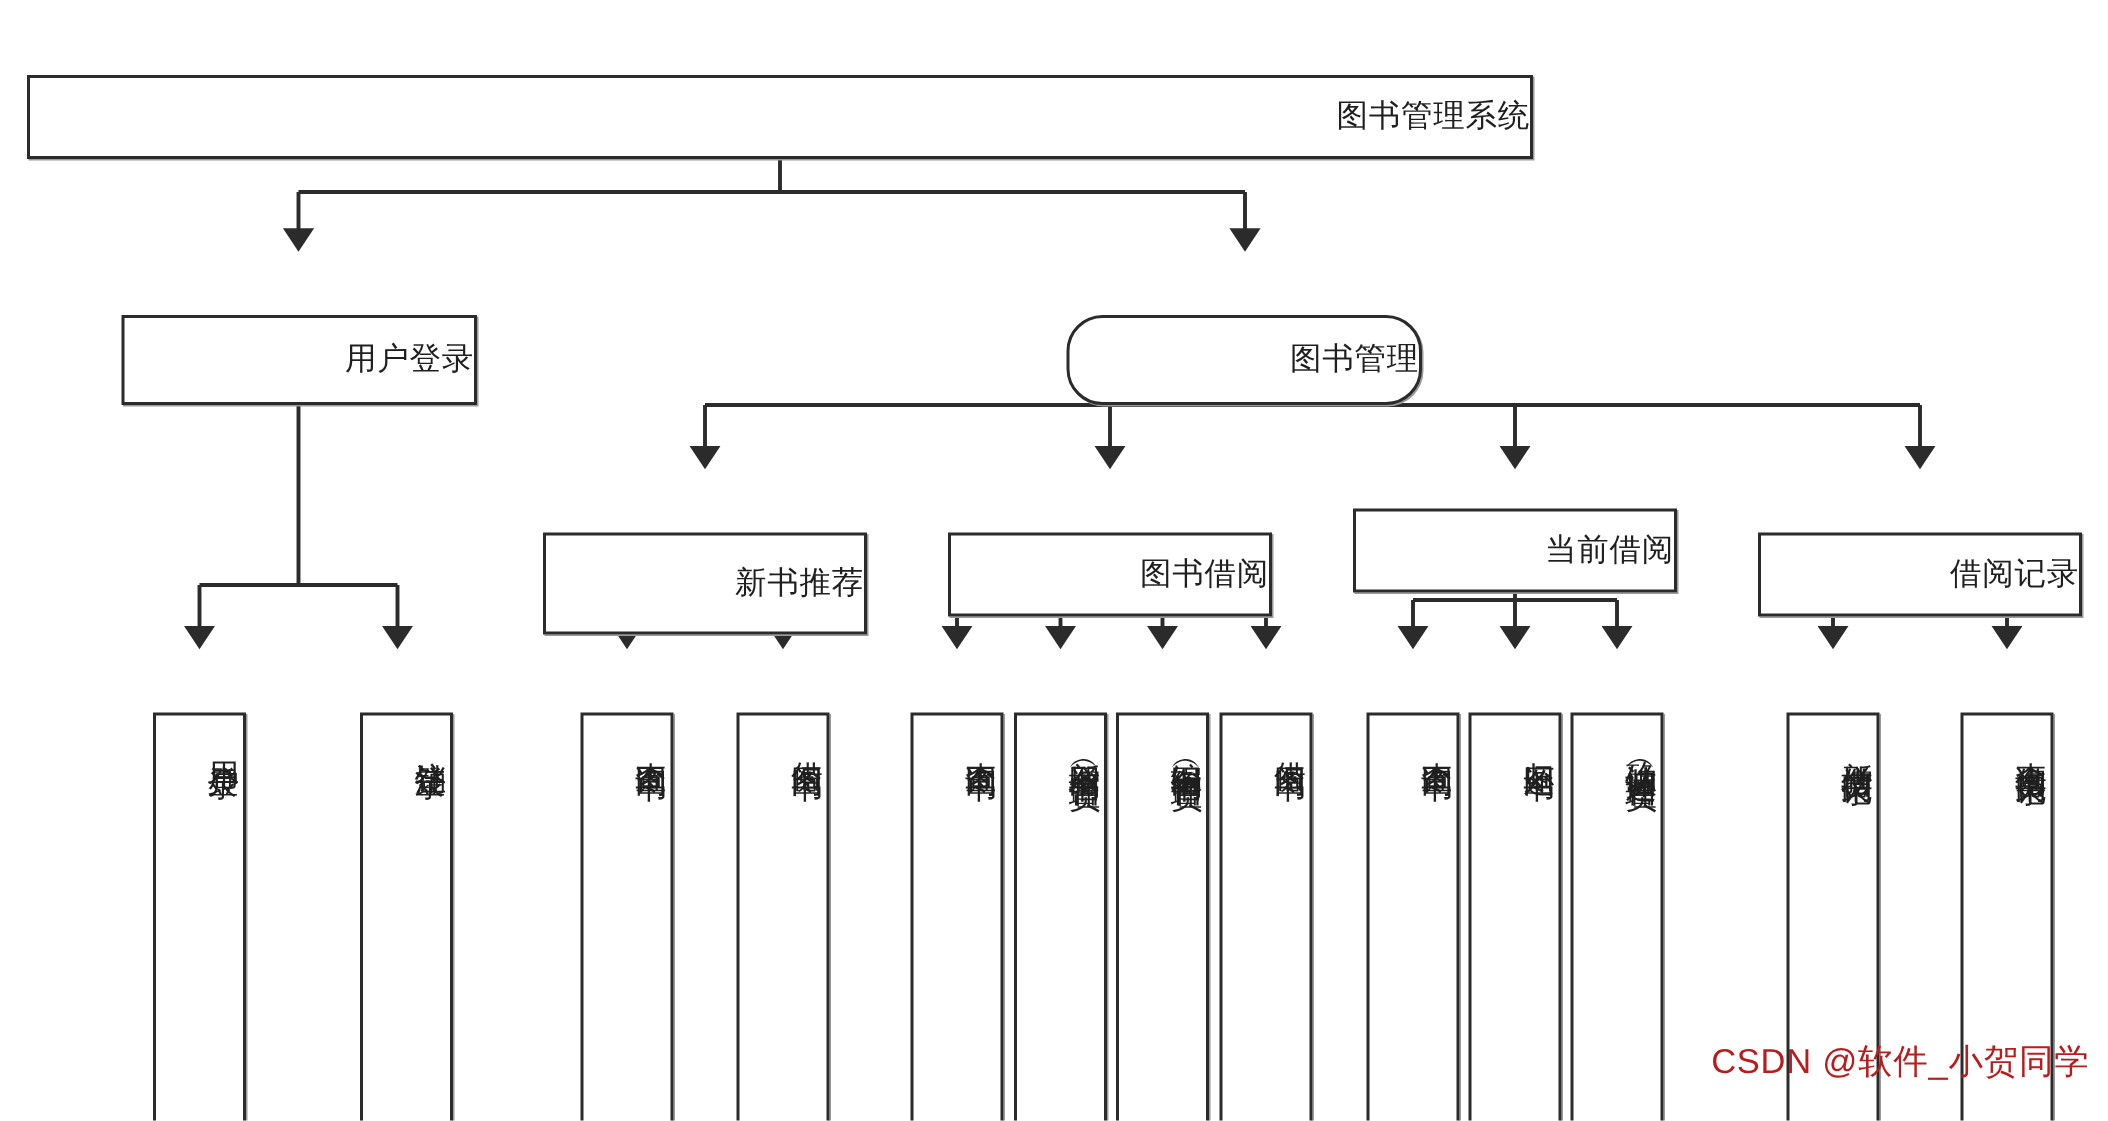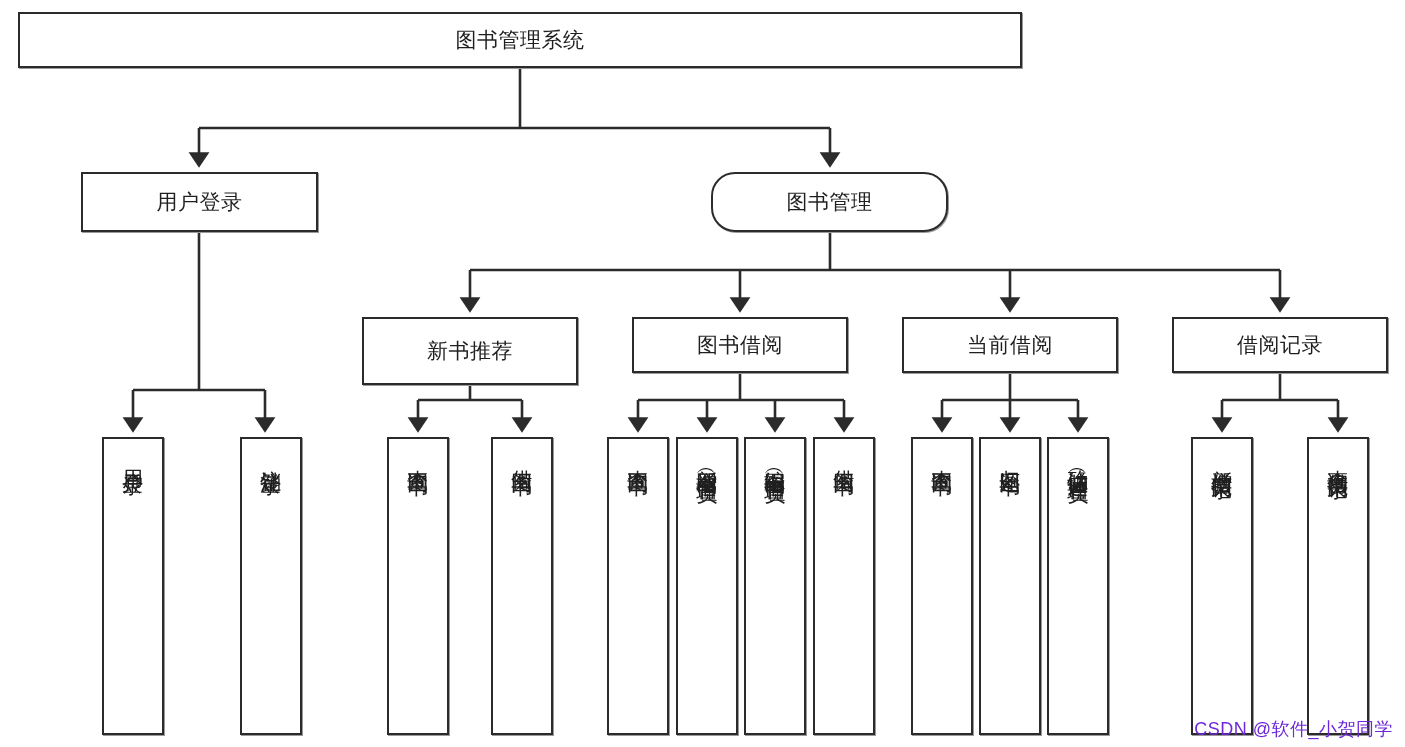--- a/index.html
+++ b/index.html
@@ -10,22 +10,23 @@
   }
   #canvas{position:relative;width:1405px;height:747px;background:#fff;}
 
   .node{
     position:absolute;
     box-sizing:border-box;
     background:#ffffff;
     border:2px solid #2b2b2b;
     display:flex;
     align-items:center;
-    justify-content:center;
+    justify-content:flex-end;
     box-shadow:1px 1px 0 #9a9a9a;
+    margin-top:38px;
   }
   .node .lbl{
     font-size:21px;
     line-height:1.18;
     color:#1f1f1f;
     white-space:nowrap;
     letter-spacing:0.5px;
   }
   
   .h-node .lbl{writing-mode:horizontal-tb;}
@@ -38,23 +39,23 @@
     font-size:21px;
     line-height:1.32;
     letter-spacing:2px;
     white-space:normal;
   }
 
   #links{position:absolute;left:0;top:0;width:1405px;height:747px;pointer-events:none;}
 
   .watermark{
     position:absolute;
-    right:12px;bottom:6px;
-    font-size:18px;
-    color:#6d28d9;
+    right:12px;bottom:24px;
+    font-size:23px;
+    color:#b91c1c;
     letter-spacing:0.5px;
     white-space:nowrap;
   }
 </style>
 </head>
 <body>
 
 <div id="canvas">
 
   <svg id="links" viewBox="0 0 1405 747" xmlns="http://www.w3.org/2000/svg">
@@ -120,21 +121,21 @@
   <div class="node h-node" style="left:711px;top:172px;width:237px;height:60px;border-radius:24px;">
     <span class="lbl">图书管理</span>
   </div>
 
   <div class="node h-node" style="left:362px;top:317px;width:216px;height:68px;">
     <span class="lbl">新书推荐</span>
   </div>
   <div class="node h-node" style="left:632px;top:317px;width:216px;height:56px;">
     <span class="lbl">图书借阅</span>
   </div>
-  <div class="node h-node" style="left:902px;top:317px;width:216px;height:56px;">
+  <div class="node h-node" style="left:902px;top:301px;width:216px;height:56px;">
     <span class="lbl">当前借阅</span>
   </div>
   <div class="node h-node" style="left:1172px;top:317px;width:216px;height:56px;">
     <span class="lbl">借阅记录</span>
   </div>
 
   <div class="node v-node" style="left:102px;top:437px;width:62px;height:298px;">
     <span class="lbl">用户登录</span>
   </div>
   <div class="node v-node" style="left:240px;top:437px;width:62px;height:298px;">

